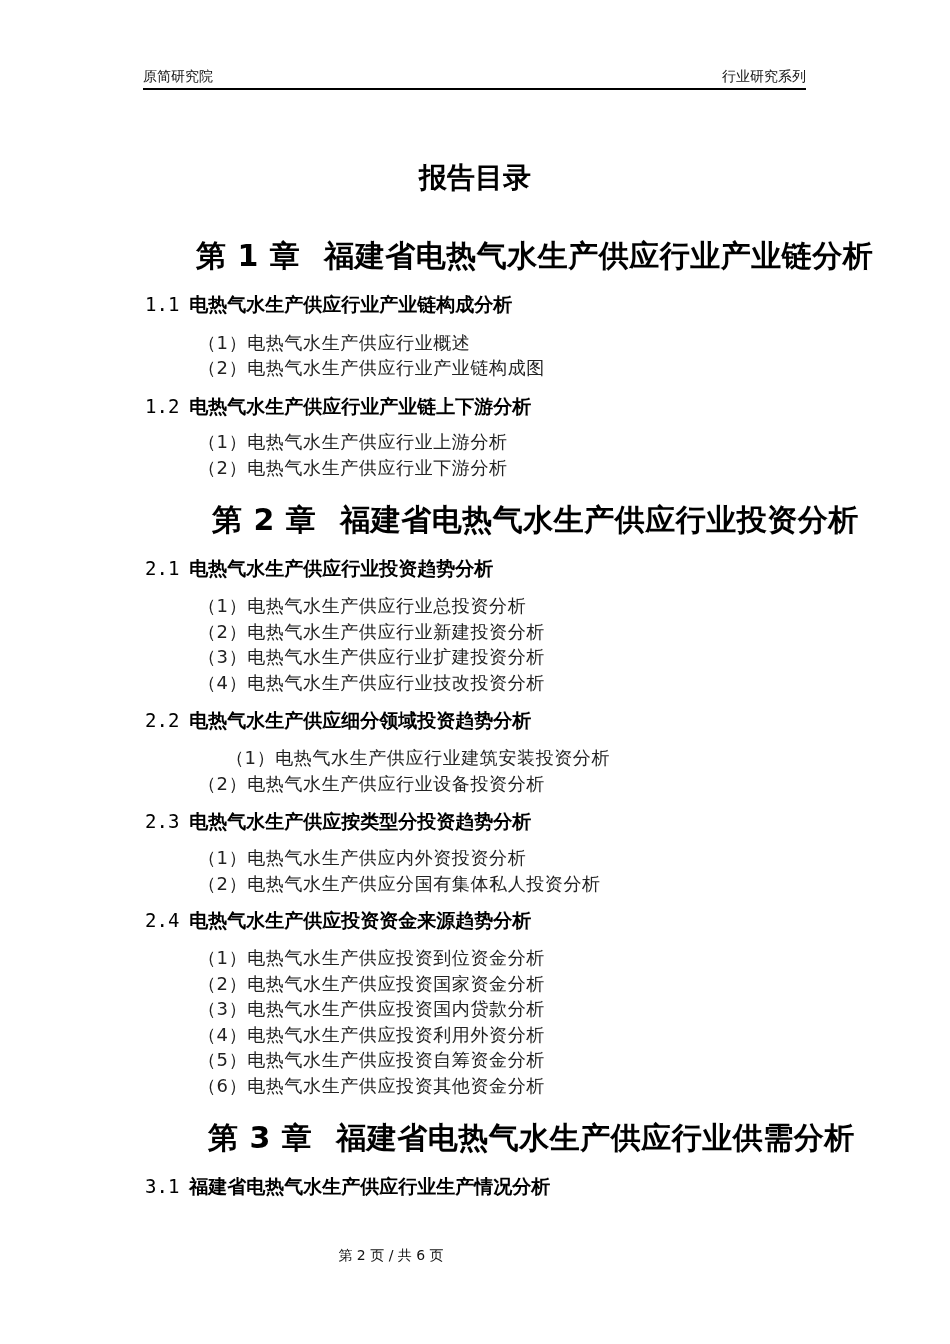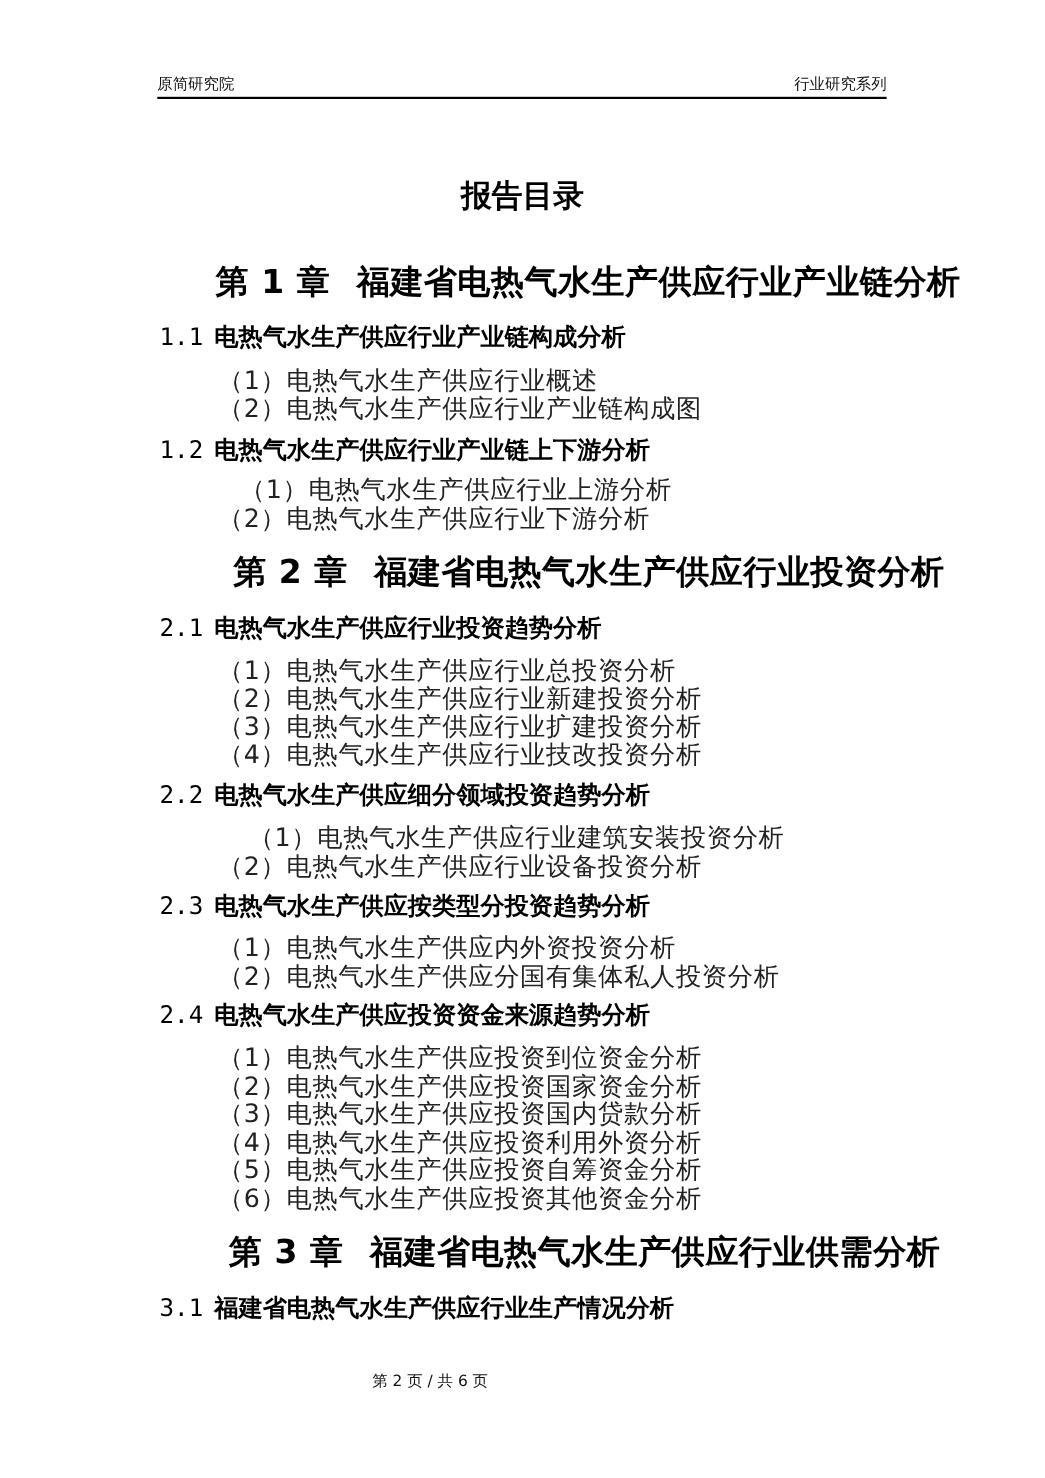--- a/index.html
+++ b/index.html
@@ -4,22 +4,22 @@
 <style>
   html, body { margin:0; padding:0; background:#ffffff; }
   body { width:950px; height:1344px; position:relative; overflow:hidden; color:#000; font-family:"DejaVu Sans", "Liberation Sans", sans-serif; }
   .abs { position:absolute; white-space:nowrap; }
   .hdr { font-size:14px; top:68px; color:#111; font-family:"Liberation Sans","DejaVu Sans",sans-serif; }
   .hdr-left { left:143px; }
   .hdr-right { right:144px; }
   .hdr-rule { position:absolute; left:143px; top:88px; width:663px; height:2px; background:#000; }
   .doc-title { left:0; width:950px; text-align:center; top:159px; font-size:28px; font-weight:bold; }
   .chapter { font-size:30px; font-weight:bold; letter-spacing:0.5px; }
-  .section { font-size:22px; font-weight:bold; left:145px; }
-  .item { font-size:23px; left:198px; color:#222; letter-spacing:0.6px; }
+  .section { font-size:19px; font-weight:bold; left:145px; }
+  .item { font-size:18px; left:198px; color:#222; letter-spacing:0.6px; }
   .footer { left:0; width:782px; text-align:center; top:1247px; font-size:14px; color:#111; }
   .sec-num { display:inline-block; margin-right:10px; font-family:"DejaVu Sans Mono","Liberation Mono",monospace; font-weight:normal; }
   .ch-sep { display:inline-block; width:24px; }
 </style>
 </head>
 <body>
 
 <div class="abs hdr hdr-left">原简研究院</div>
 <div class="abs hdr hdr-right">行业研究系列</div>
 <div class="hdr-rule"></div>
@@ -32,21 +32,21 @@
 
 <div class="abs section" style="top:292px;">
   <span class="sec-num">1.1</span><span>电热气水生产供应行业产业链构成分析</span>
 </div>
 <div class="abs item" style="top:331px;">（1）电热气水生产供应行业概述</div>
 <div class="abs item" style="top:356px;">（2）电热气水生产供应行业产业链构成图</div>
 
 <div class="abs section" style="top:394px;">
   <span class="sec-num">1.2</span><span>电热气水生产供应行业产业链上下游分析</span>
 </div>
-<div class="abs item" style="top:430px;margin-left:20px;">（1）电热气水生产供应行业上游分析</div>
+<div class="abs item" style="top:430px;">（1）电热气水生产供应行业上游分析</div>
 <div class="abs item" style="top:456px;">（2）电热气水生产供应行业下游分析</div>
 
 <div class="abs chapter" style="left:212px; top:500px;">
   <span>第 2 章</span><span class="ch-sep"></span><span>福建省电热气水生产供应行业投资分析</span>
 </div>
 
 <div class="abs section" style="top:556px;">
   <span class="sec-num">2.1</span><span>电热气水生产供应行业投资趋势分析</span>
 </div>
 <div class="abs item" style="top:594px;">（1）电热气水生产供应行业总投资分析</div>

